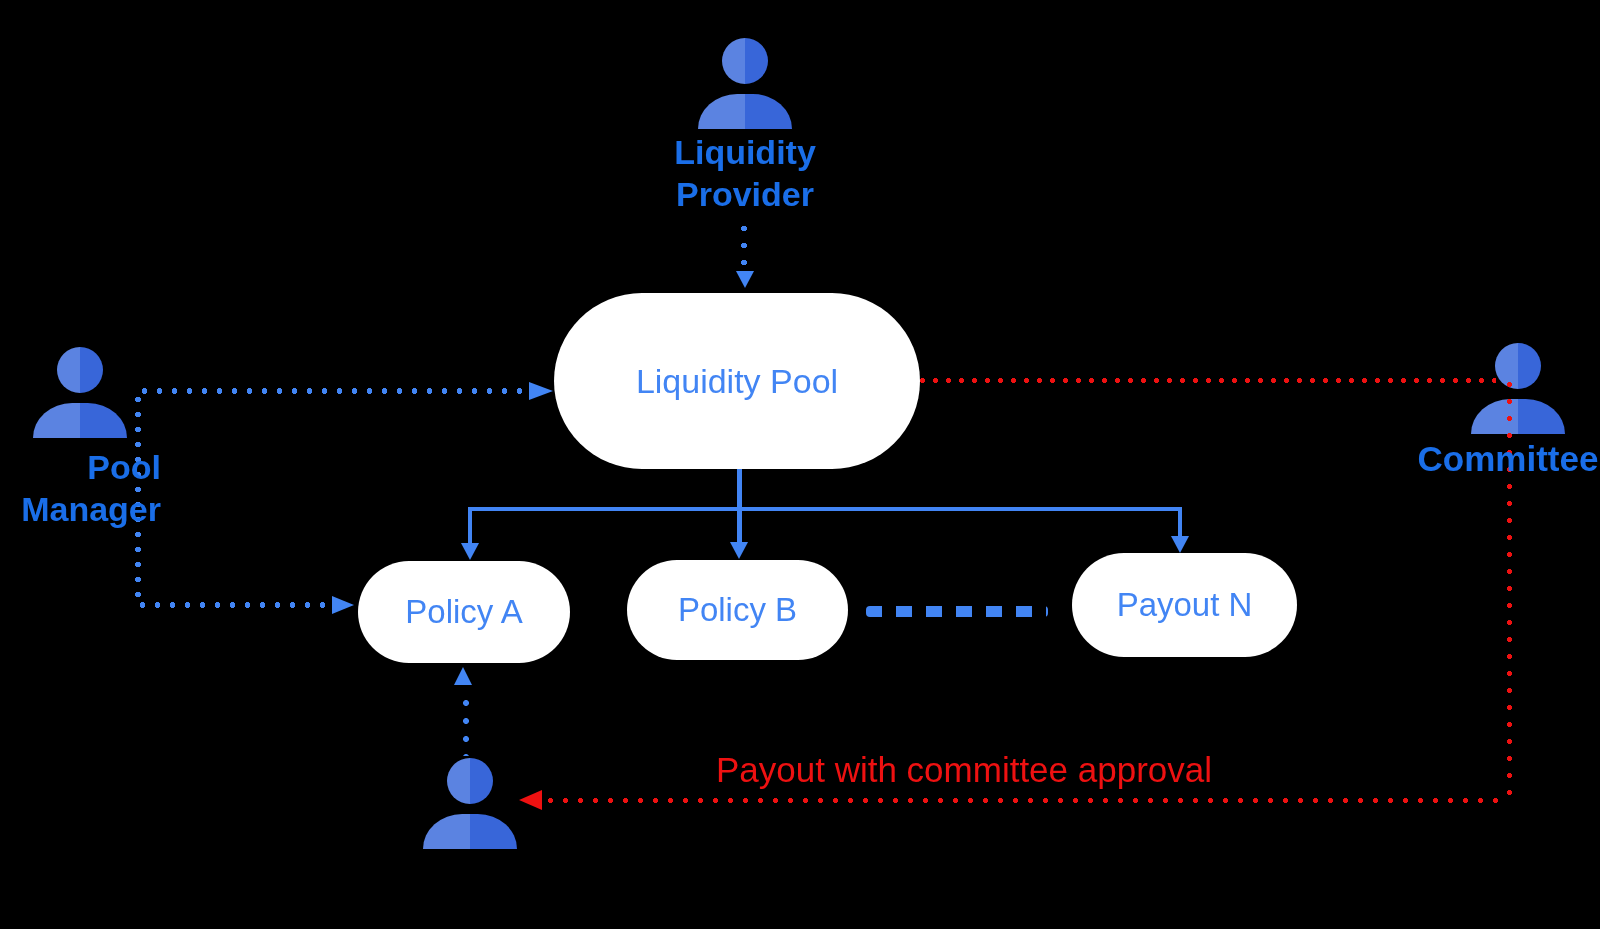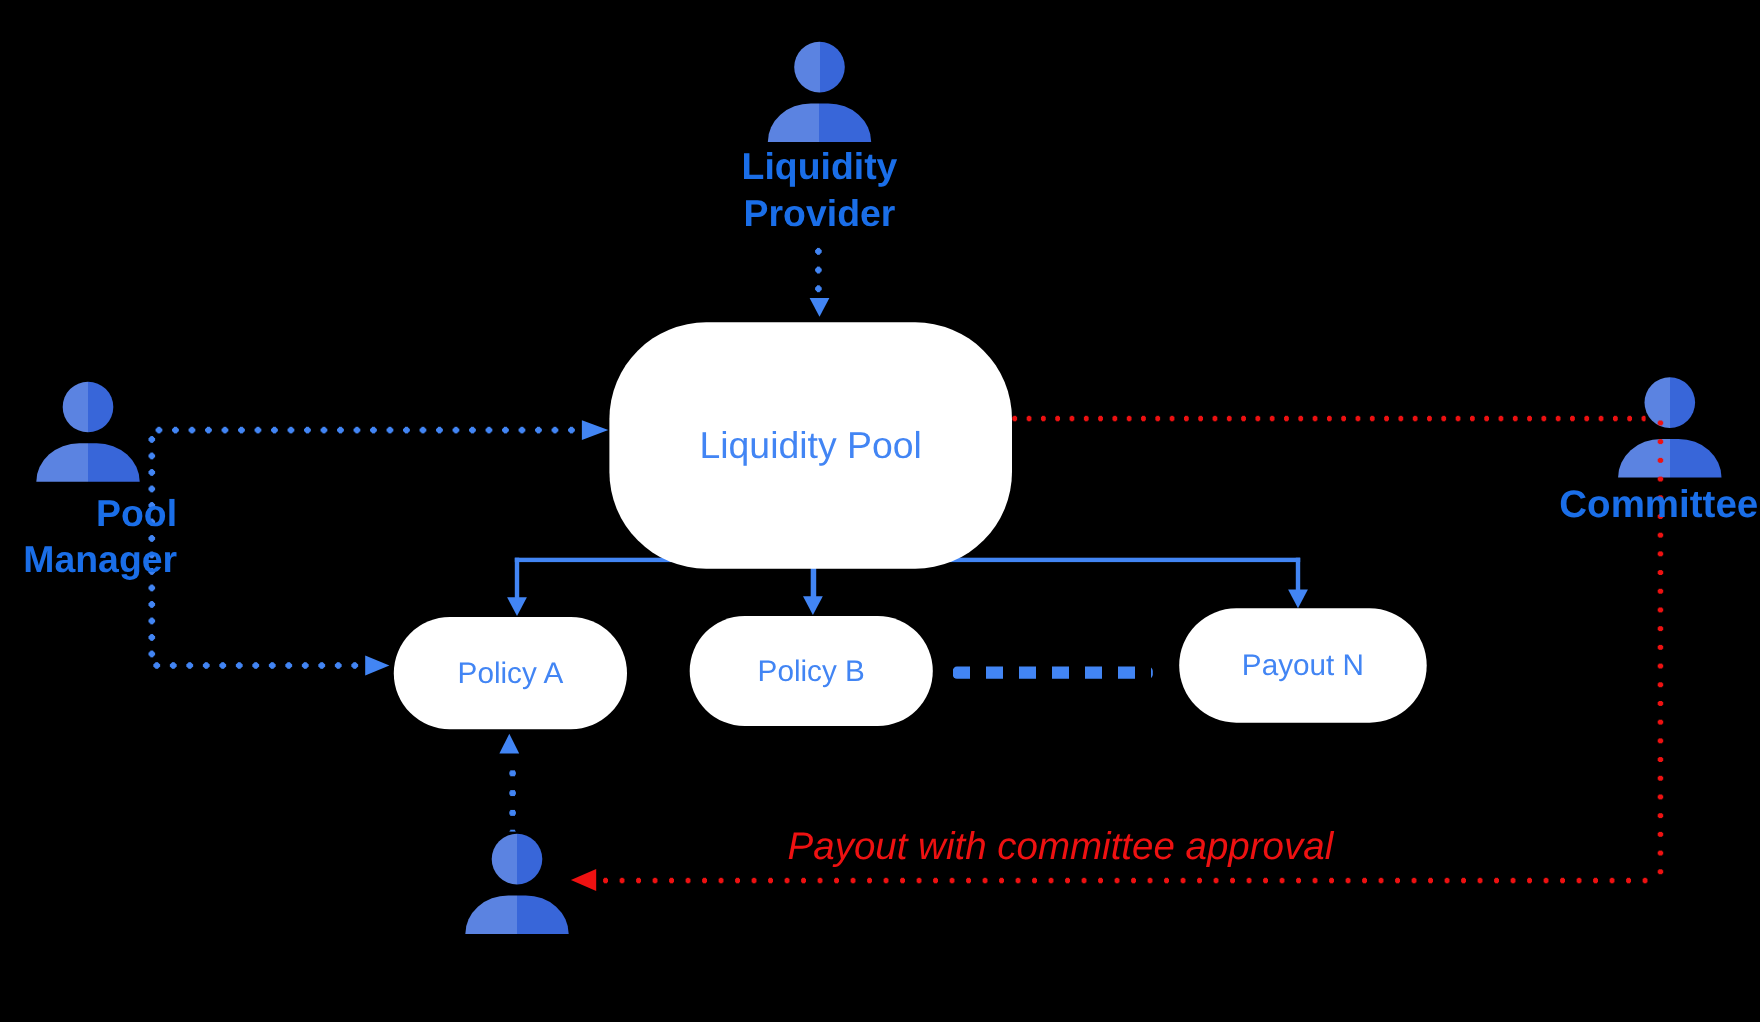--- a/index.html
+++ b/index.html
@@ -28,21 +28,21 @@
     position:absolute; color:var(--label-blue,#1a6ee8);
     font-size:34px; font-weight:700; text-align:center;
     white-space:pre-line; line-height:42px;
   }
   .actor-label.bold { font-weight:700; font-size:35px; }
 
   
   .node {
     position:absolute; background:var(--node-fill,#fff);
     display:flex; align-items:center; justify-content:center;
-    color:var(--node-text-blue,#4285f4); font-size:27px;
+    color:var(--node-text-blue,#4285f4); font-size:33px;
   }
 
   
   .solid { position:absolute; background:var(--line-blue,#4285f4); }
 
   
   .dot-blue-h { position:absolute; height:6px;
     background-image:radial-gradient(circle closest-side, var(--line-blue,#4285f4) 95%, transparent);
     background-size:15px 6px; }
   .dot-blue-v { position:absolute; width:6px;
@@ -114,34 +114,34 @@
   <div class="person" style="left:423px; top:758px;">
     <div class="head"></div>
     <div class="torso"></div>
   </div>
 
   <div class="dot-red-h" style="left:916px; top:378px; width:580px; background-size:13px 5px;"></div>
   <div class="dot-red-v" style="left:1507px; top:376px; height:424px;"></div>
   <div class="dot-red-h" style="left:543px; top:798px; width:962px; background-size:15px 5px;"></div>
   <div class="tri left-red" style="left:519px; top:790px;"></div>
 
-  <div class="node" style="left:554px; top:293px; width:366px; height:224px; border-radius:88px; font-size:34px;">
+  <div class="node" style="left:554px; top:293px; width:366px; height:176px; border-radius:88px; font-size:34px;">
     <span>Liquidity Pool</span>
   </div>
   <div class="node" style="left:358px; top:561px; width:212px; height:102px; border-radius:51px;">
     <span>Policy A</span>
   </div>
   <div class="node" style="left:627px; top:560px; width:221px; height:100px; border-radius:52px;">
     <span>Policy B</span>
   </div>
   <div class="node" style="left:1072px; top:553px; width:225px; height:104px; border-radius:52px;">
     <span>Payout N</span>
   </div>
 
   <div class="actor-label" style="left:595px; top:131px; width:300px;">Liquidity
 Provider</div>
   <div class="actor-label" style="left:1px; top:446px; width:160px;text-align:right;">Pool
 Manager</div>
   <div class="actor-label bold" style="left:1408px; top:438px; width:200px;">Committee</div>
 
-  <div class="red-caption" style="left:714px; top:750px; width:500px;font-style:italic;">Payout with committee approval</div>
+  <div class="red-caption" style="left:714px; top:750px; width:500px;">Payout with committee approval</div>
 
 </div>
 
 </body></html>

